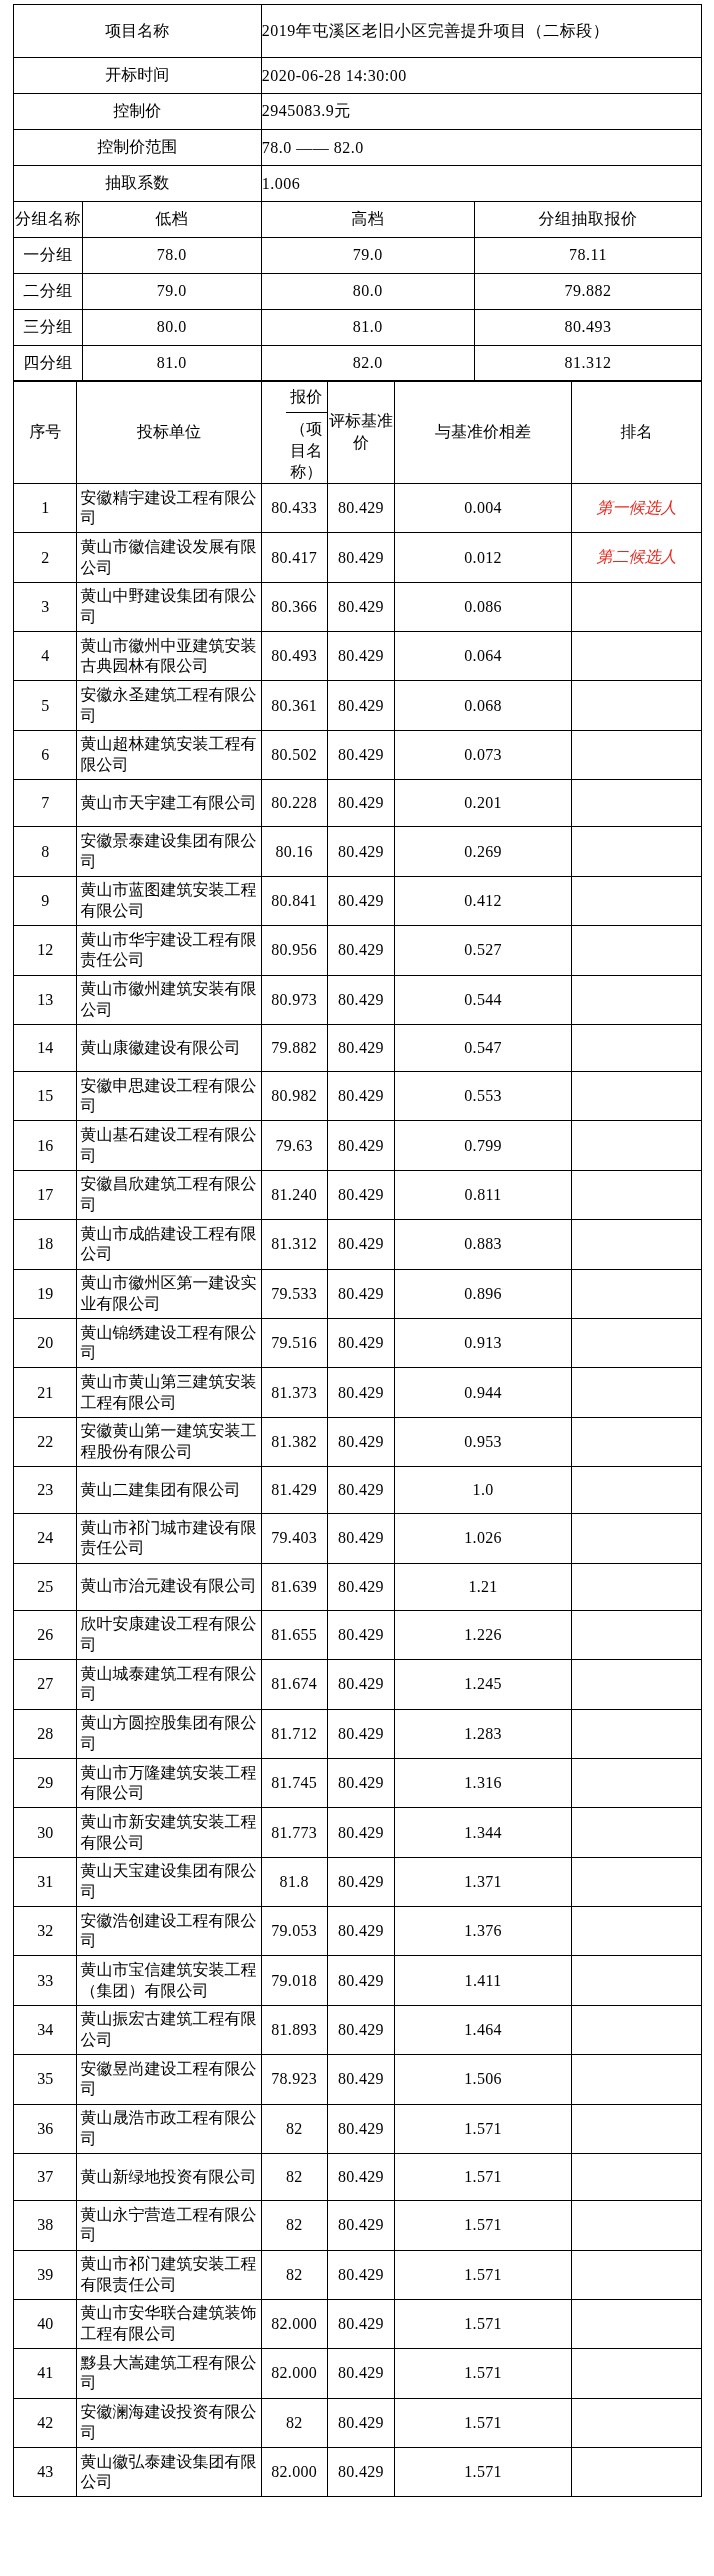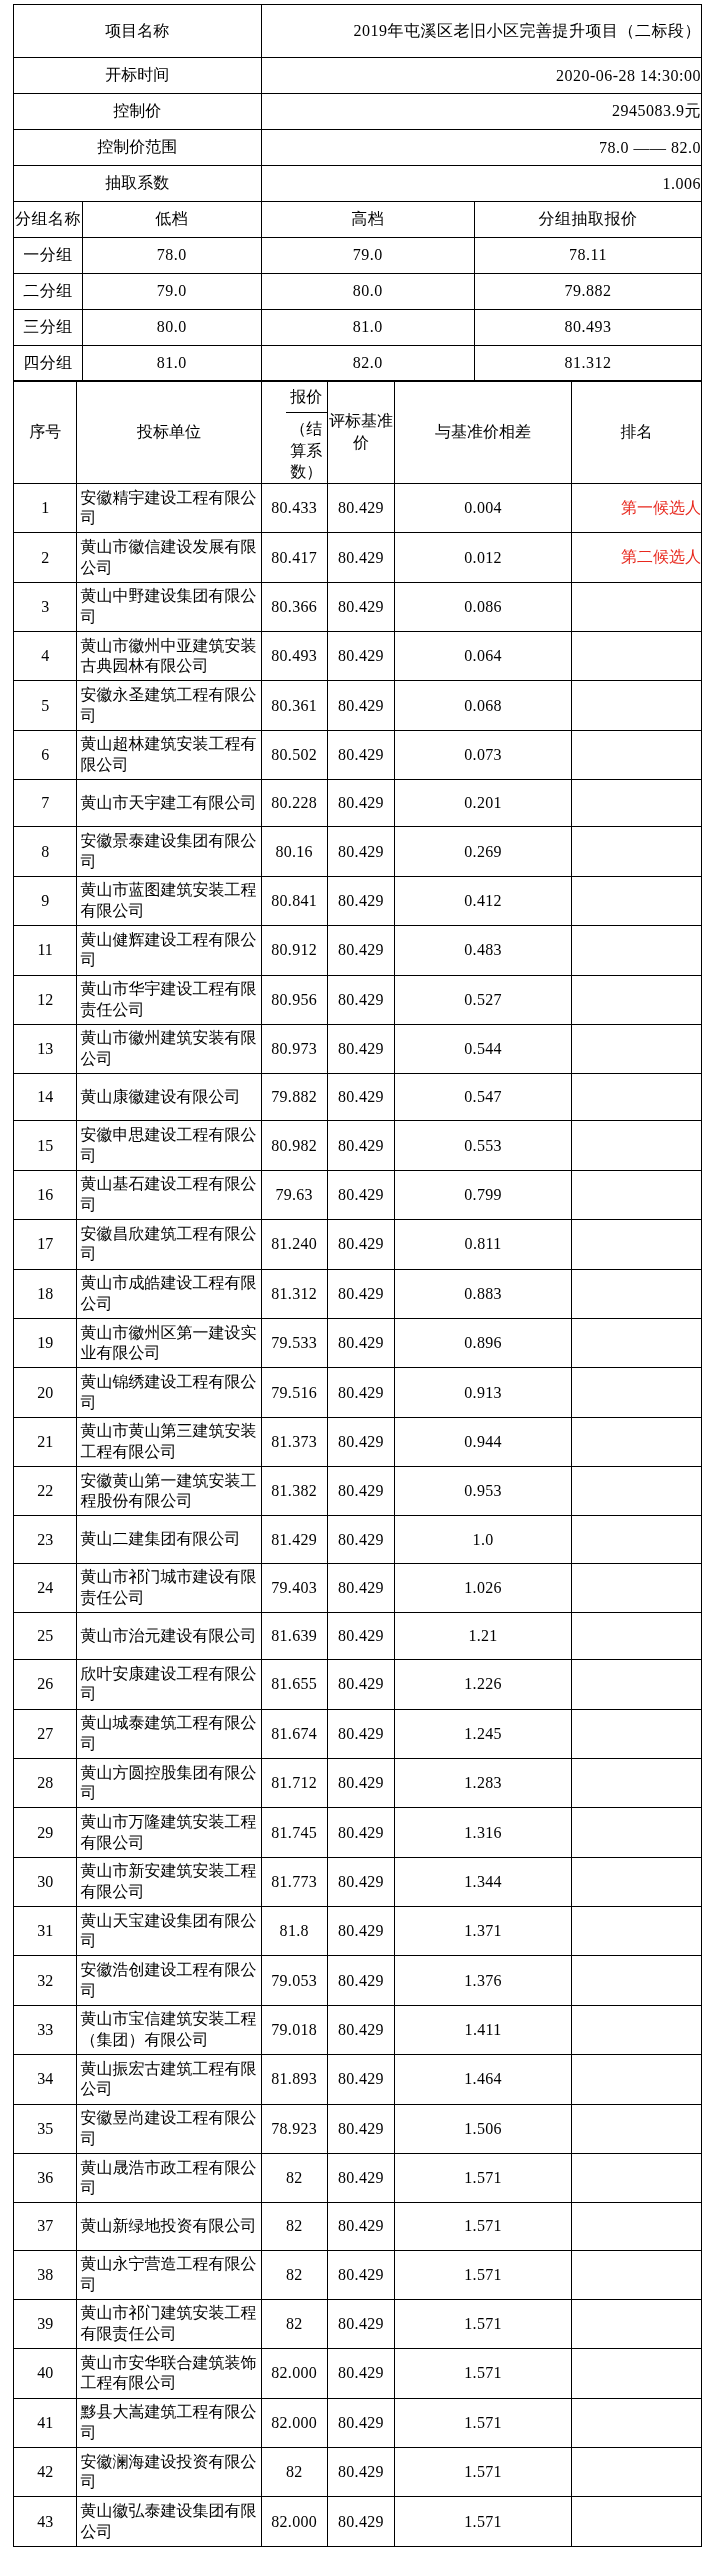--- a/index.html
+++ b/index.html
@@ -21,40 +21,40 @@
     font-size:16px;
     vertical-align:middle;
     padding:0;
     overflow:hidden;
     word-break:break-all;
   }
   
   .info-row-first{height:53px;}
   .info-row{height:36px;}
   .info-label{text-align:center;font-family:Liberation Mono, monospace;}
-  .info-value{text-align:right;letter-spacing:0.5px;margin-left:20px;}
+  .info-value{text-align:left;letter-spacing:0.5px;margin-left:20px;}
   
   .group-row{height:36px;margin-left:20px;}
   .group-cell{text-align:center;letter-spacing:0.5px;}
   
   .head-row th{height:94px;text-align:center;line-height:21.6px;}
   th.col-bid{vertical-align:top;padding-left:24px;}
   .bid-top{
     border-bottom:0.5px solid var(--line);
     padding:5.2px 0 4.1px 0;
   }
   .bid-bottom{padding:5.2px 2.1px 0 2.1px;}
   .c-no{text-align:center;}
   .c-name{
     text-align:left;
     padding:3.6px 2.1px 3.6px 3.1px;
     line-height:20.6px;
   }
   .c-num{text-align:center;letter-spacing:0.3px;}
-  .c-rank{text-align:right;}
+  .c-rank{text-align:center;font-style:italic;}
   .c-rank.red{color:var(--accent-red);}
   .data-row td{height:39px;}
 </style>
 </head>
 <body>
 
 <div class="page">
 
   <table>
     <colgroup>
@@ -134,21 +134,21 @@
       <col style="width:9.8%">
         <col style="width:25.7%">
         <col style="width:18.9%">
     </colgroup>
     <thead>
       <tr class="head-row">
         <th>序号</th>
         <th>投标单位</th>
         <th class="col-bid">
           <div class="bid-top">报价</div>
-          <div class="bid-bottom">（结算系数）</div>
+          <div class="bid-bottom">（项目名称）</div>
         </th>
         <th>评标基准价</th>
         <th>与基准价相差</th>
         <th>排名</th>
       </tr>
     </thead>
     <tbody>
         <tr class="data-row">
     <td class="c-no">1</td>
     <td class="c-name">安徽精宇建设工程有限公司</td>
@@ -215,28 +215,20 @@
   </tr>
         <tr class="data-row">
     <td class="c-no">9</td>
     <td class="c-name">黄山市蓝图建筑安装工程有限公司</td>
     <td class="c-num">80.841</td>
     <td class="c-num">80.429</td>
     <td class="c-num">0.412</td>
     <td class="c-rank"></td>
   </tr>
         <tr class="data-row">
-    <td class="c-no">11</td>
-    <td class="c-name">黄山健辉建设工程有限公司</td>
-    <td class="c-num">80.912</td>
-    <td class="c-num">80.429</td>
-    <td class="c-num">0.483</td>
-    <td class="c-rank"></td>
-  </tr>
-        <tr class="data-row">
     <td class="c-no">12</td>
     <td class="c-name">黄山市华宇建设工程有限责任公司</td>
     <td class="c-num">80.956</td>
     <td class="c-num">80.429</td>
     <td class="c-num">0.527</td>
     <td class="c-rank"></td>
   </tr>
         <tr class="data-row">
     <td class="c-no">13</td>
     <td class="c-name">黄山市徽州建筑安装有限公司</td>

